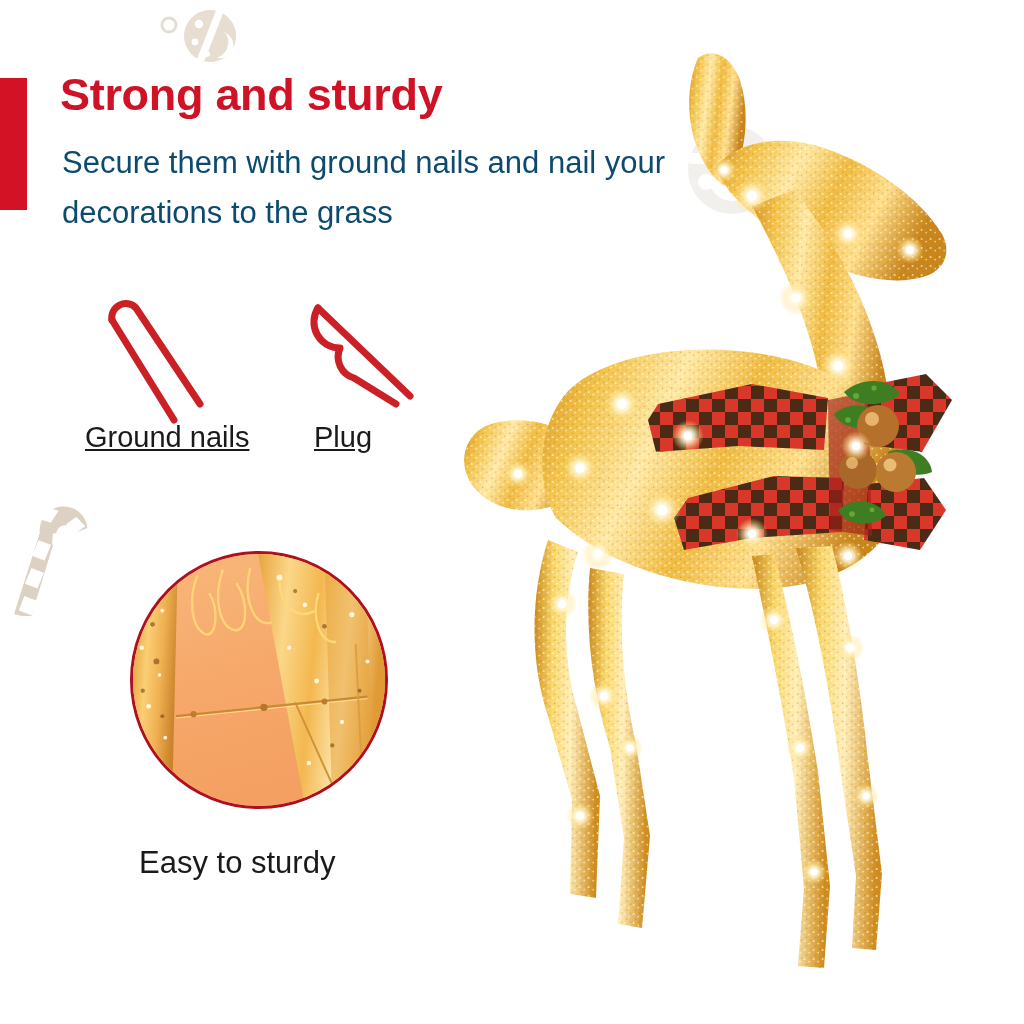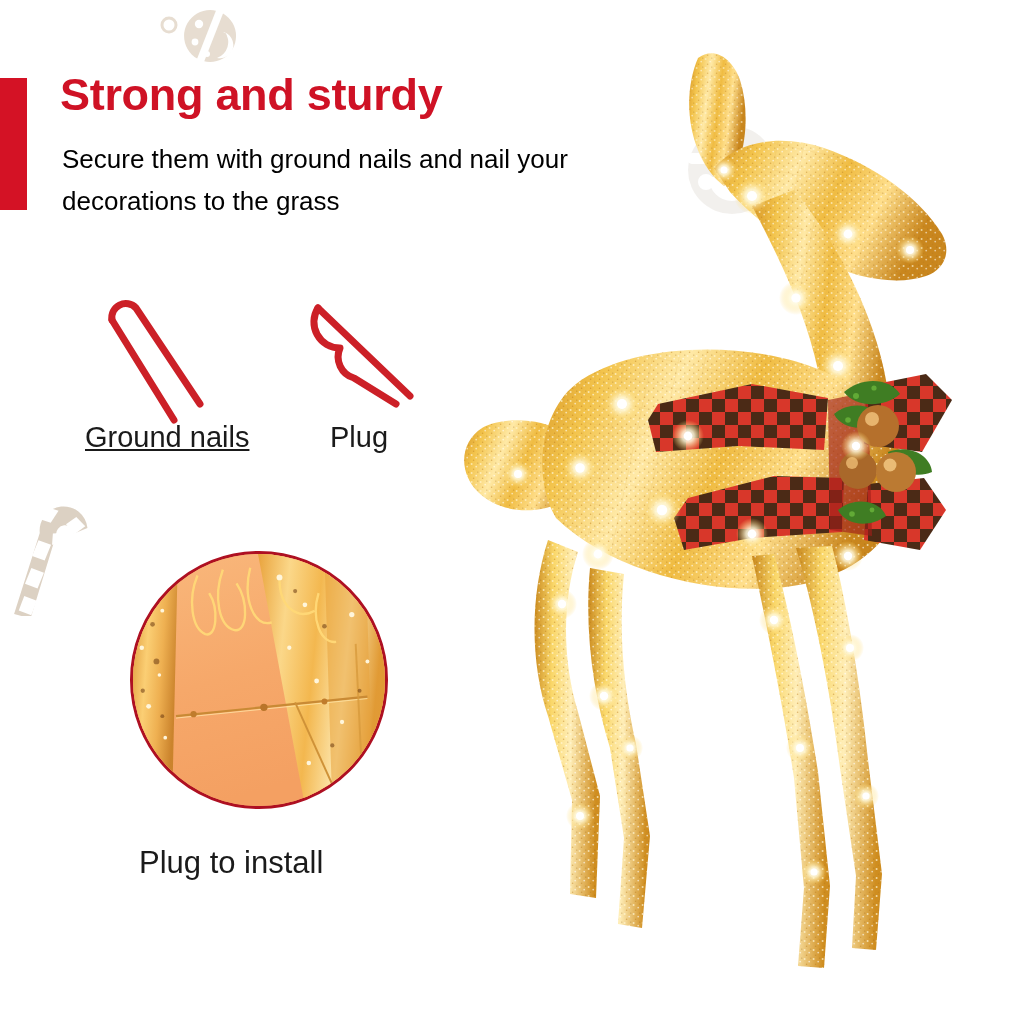--- a/index.html
+++ b/index.html
@@ -35,37 +35,37 @@
     width: 640px;
     font-size: 45px; font-weight: bold;
     color: #cf1225;
     letter-spacing: -0.3px;
     line-height: 1.0;
     white-space: nowrap;
   }
   #subheading {
     position: absolute; left: 62px; top: 138px;
     width: 620px;
-    font-size: 26px; font-weight: normal;
-    color: #000000;
+    font-size: 31px; font-weight: normal;
+    color: #0c4a6e;
     line-height: 1.62;
   }
 
   
   .icon-slot { position: absolute; }
   #icon-nails { left: 96px; top: 292px; width: 150px; height: 140px; }
   #icon-plug  { left: 288px; top: 292px; width: 140px; height: 140px; }
 
   .icon-label {
     position: absolute;
     font-size: 29px; color: #1a1a1a;
     white-space: nowrap;
   }
   #label-nails { left: 85px; top: 421px; text-decoration: underline; }
-  #label-plug  { left: 330px; top: 421px; }
+  #label-plug  { left: 314px; top: 421px; text-decoration: underline; }
 
   
   #callout {
     position: absolute; left: 130px; top: 551px;
     width: 258px; height: 258px;
     border-radius: 50%;
     border: 3px solid #ae1022;
     overflow: hidden;
     background: #f6a969;
   }
@@ -223,21 +223,21 @@
           <circle cx="24" cy="110" r="3"></circle>
         <circle cx="10" cy="140" r="2.2"></circle>
           <circle cx="30" cy="166" r="2"></circle>
         <circle cx="166" cy="38" r="2.1"></circle>
           <circle cx="196" cy="74" r="2.4"></circle>
         <circle cx="232" cy="140" r="2"></circle>
           <circle cx="204" cy="196" r="2.2"></circle>
       </g>
     </svg>
   </div>
-  <div id="callout-label">Plug to install</div>
+  <div id="callout-label">Easy to sturdy</div>
 
   <svg id="deer" viewBox="0 0 572 960">
     <defs>
       <linearGradient id="gold-main" x1="0" y1="0" x2="1" y2="0.3">
         <stop offset="0%" stop-color="#d49120"></stop>
         <stop offset="18%" stop-color="#f3c44c"></stop>
         <stop offset="38%" stop-color="#ffe9a6"></stop>
         <stop offset="58%" stop-color="#f0bc42"></stop>
         <stop offset="78%" stop-color="#ffdf8c"></stop>
         <stop offset="100%" stop-color="#c9861d"></stop>

